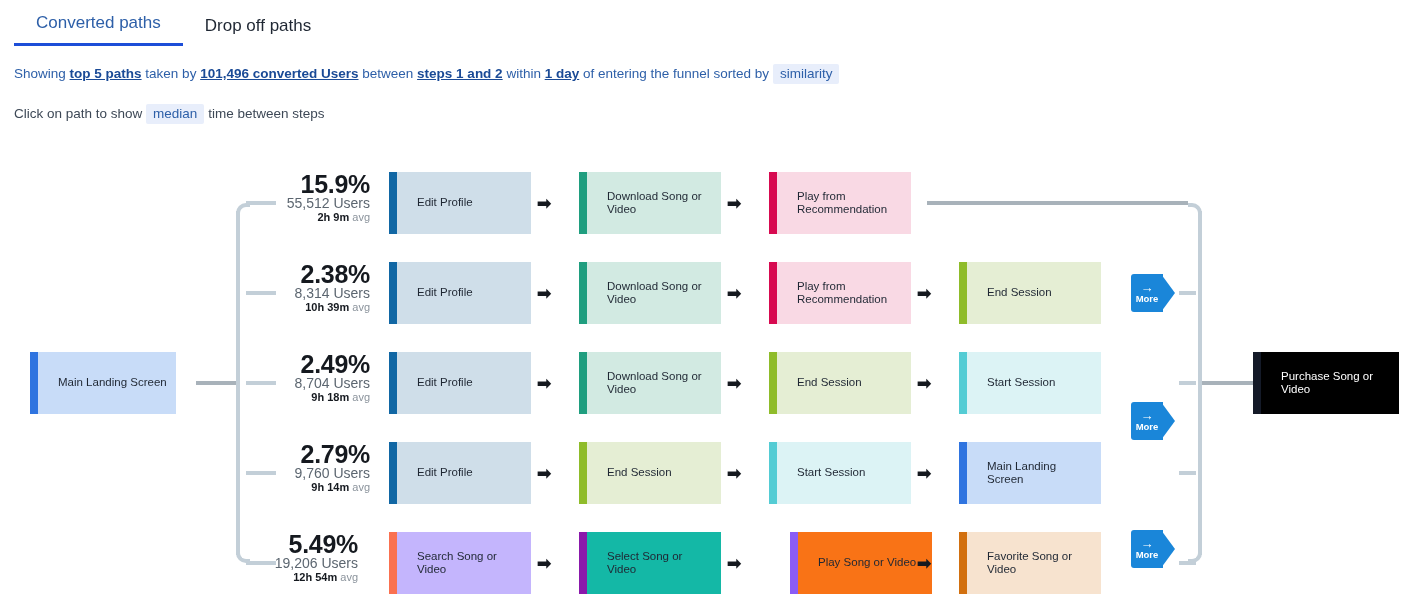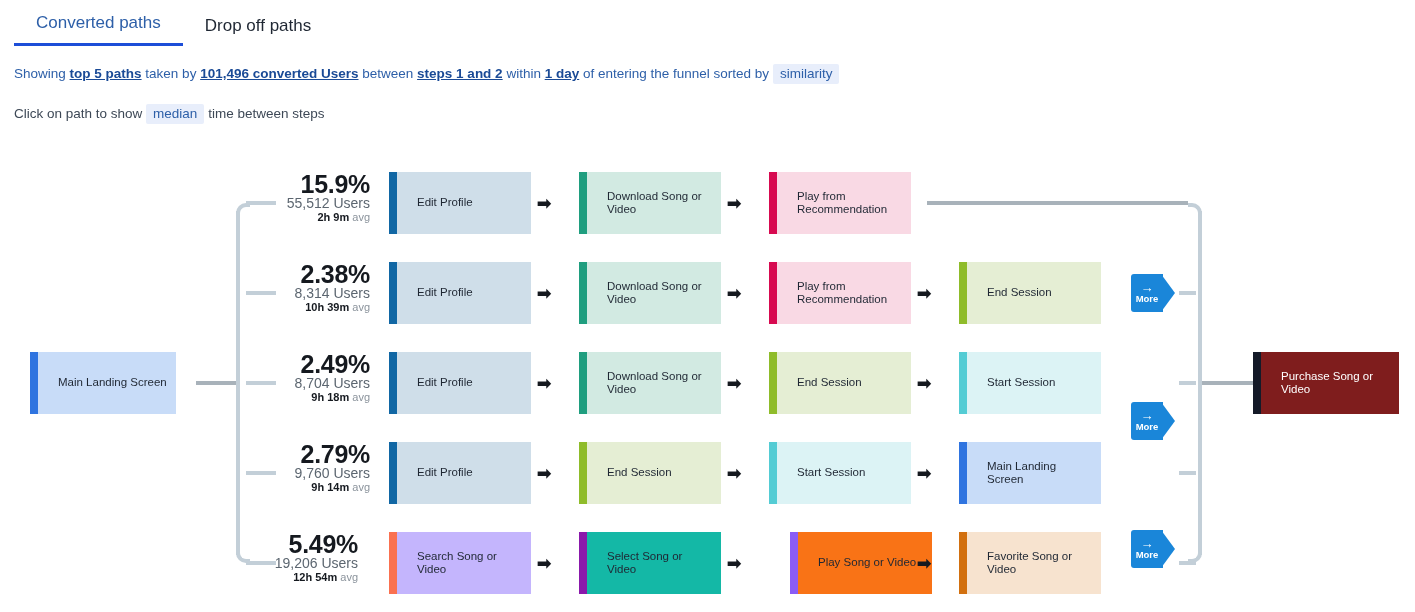--- a/index.html
+++ b/index.html
@@ -124,21 +124,21 @@
     <div style="left: 236px; top: 549px; width: 14px; height: 14px; border-left: 4px solid rgb(195, 207, 216); border-bottom: 4px solid rgb(195, 207, 216); border-bottom-left-radius: 10px; box-sizing: border-box;"></div>
     <div class="conn h-line" style="left: 246px; top: 201px; width: 30px;"></div>
     <div class="conn h-line" style="left: 246px; top: 291px; width: 30px;"></div>
     <div class="conn h-line" style="left: 246px; top: 381px; width: 30px;"></div>
     <div class="conn h-line" style="left: 246px; top: 471px; width: 30px;"></div>
     <div class="conn h-line" style="left: 246px; top: 561px; width: 30px;"></div>
     <div class="conn v-line" style="left: 1198px; top: 211px; height: 344px;"></div>
     <div style="left: 1188px; top: 203px; width: 14px; height: 14px; border-right: 4px solid rgb(195, 207, 216); border-top: 4px solid rgb(195, 207, 216); border-top-right-radius: 10px; box-sizing: border-box;"></div>
     <div style="left: 1188px; top: 549px; width: 14px; height: 14px; border-right: 4px solid rgb(195, 207, 216); border-bottom: 4px solid rgb(195, 207, 216); border-bottom-right-radius: 10px; box-sizing: border-box;"></div>
     <div class="conn h-line" style="left: 1202px; top: 381px; width: 56px; background: rgb(168, 178, 186);"></div>
-    <div class="node end" style="background: #7f1d1d; border-left-color: rgb(20, 26, 40); left: 1253px; top: 352px;">
+    <div class="node end" style="background: #000000; border-left-color: rgb(20, 26, 40); left: 1253px; top: 352px;">
       <span>Purchase Song or Video</span>
     </div>
     <div class="pct" style="left: 282px; top: 173px;">
       <div class="big">15.9%</div>
       <div class="users">55,512 Users</div>
       <div class="avg"><b>2h 9m</b> avg</div>
     </div>
     <div class="node step" style="background: rgb(207, 222, 233); border-left-color: rgb(17, 103, 164); left: 389px; top: 172px;">
       <span>Edit Profile</span>
     </div>

